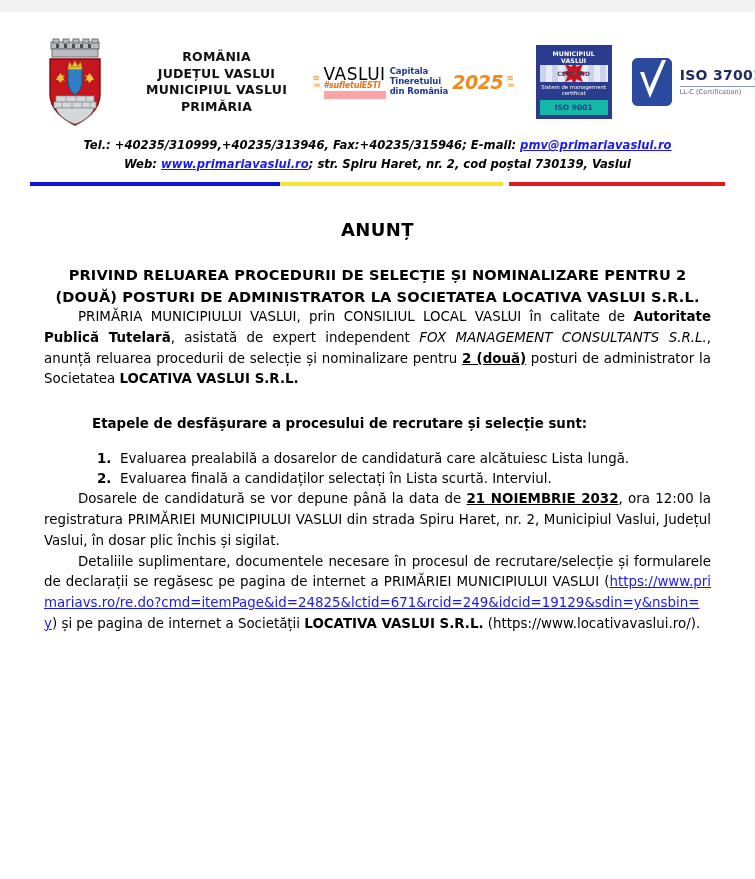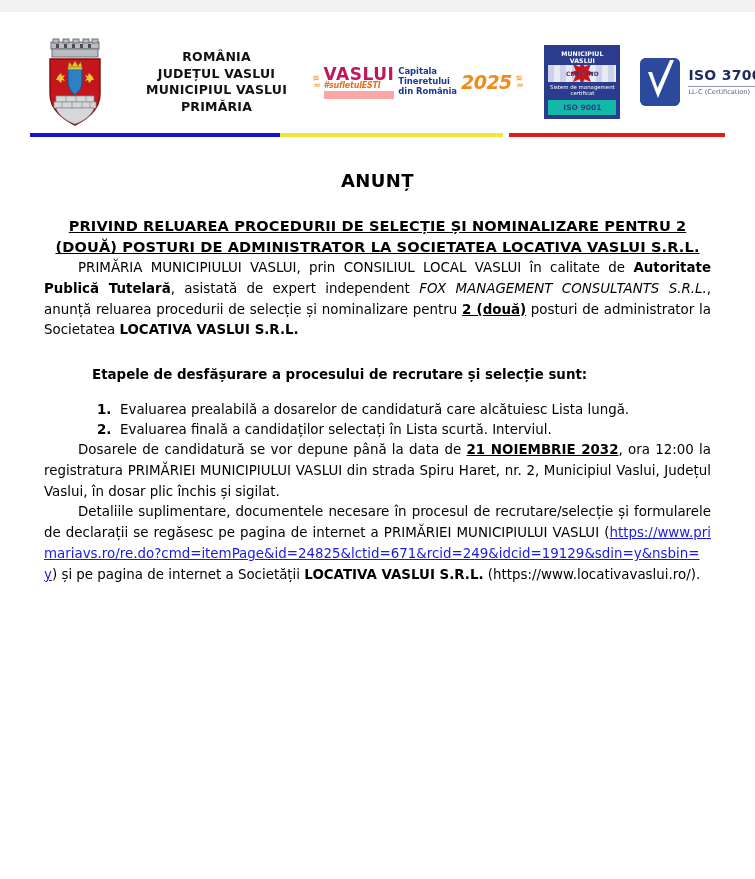--- a/index.html
+++ b/index.html
@@ -63,21 +63,21 @@
     gap: 4px;
     position: relative;
   }
   .vas-rays {
     font-size: 9px; color: #f08a1a; line-height: .8;
     transform: rotate(-8deg);
     letter-spacing: -1px;
   }
   .vas-main { line-height: 1; }
   .vas-word {
-    font-size: 17px; font-weight: 700; color: #be185d;
+    font-size: 17px; font-weight: 400; color: #000000;
     letter-spacing: .5px;
   }
   .vas-tag {
     font-size: 8px; font-weight: 800; color: #e8711a;
     font-style: italic; letter-spacing: -.2px;
     border-bottom: 8px solid #fca5a5;
     padding-bottom: 1px;
     display: block; margin-top: -1px;
   }
   .vas-cap {
@@ -202,21 +202,20 @@
     letter-spacing: .4px;
     margin-top: 30px;
   }
   .anunt-title {
     text-align: center;
     font-weight: 700;
     font-size: 14.6px;
     line-height: 1.48;
     margin: 20px 8px 0 8px;
     letter-spacing: .1px;
-    text-decoration: underline;
   }
 
   p.para {
     text-align: justify;
     text-indent: 34px;
     margin: 0;
   }
   .p1 { margin-top: 42px; }
   .p-dos { margin-top: 28px; }
   .p-det { margin-top: 22px; }
@@ -363,20 +362,28 @@
         </svg>
       </div>
       <div class="iso37-text">
         <div class="iso37-title">ISO 37001</div>
         <div class="iso37-rule"></div>
         <div class="iso37-sub">LL-C (Certification)</div>
       </div>
     </div>
   </div>
 
+  <div class="contact">
+    <div>
+      <span>Tel.: +40235/310999,+40235/313946, Fax:+40235/315946; E-mail: </span><a href="#">pmv@primariavaslui.ro</a>
+    </div>
+    <div>
+      <span>Web: </span><a href="#">www.primariavaslui.ro</a><span>; str. Spiru Haret, nr. 2, cod poștal 730139, Vaslui</span>
+    </div>
+  </div>
 
   <div class="tricolor">
     <span class="tri-b"></span>
     <span class="tri-y"></span>
     <span class="tri-r"></span>
   </div>
 
   <div class="content">
 
     <div class="anunt-word">ANUNȚ</div>

